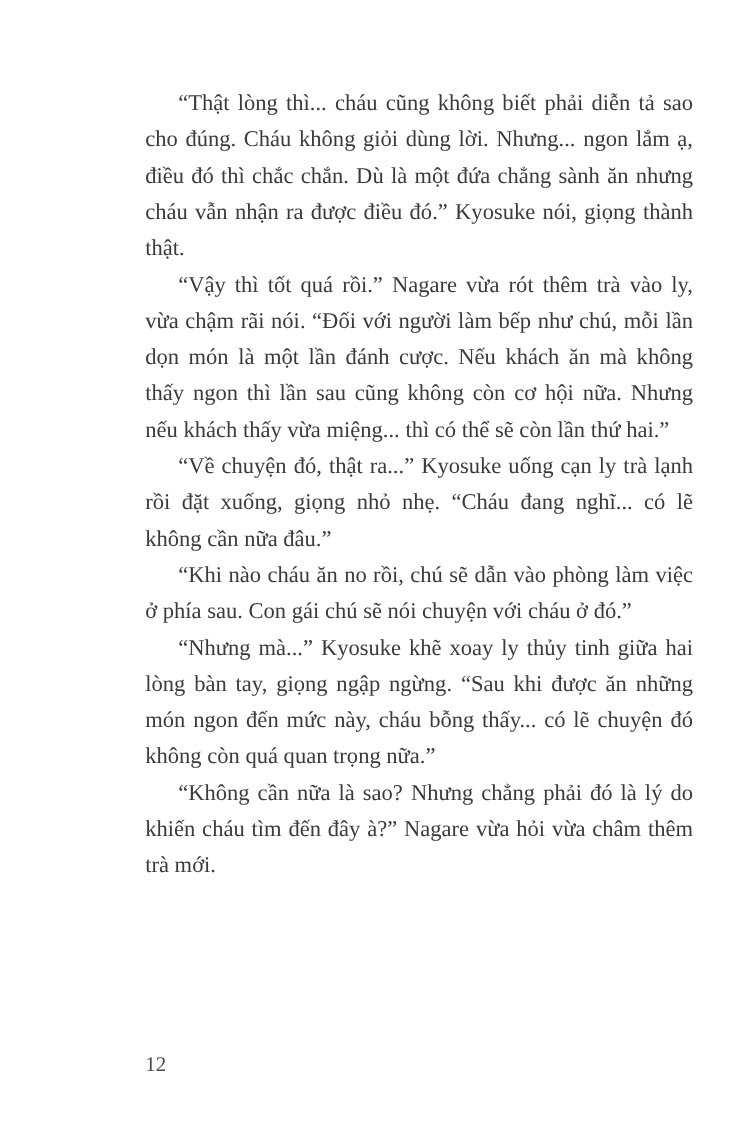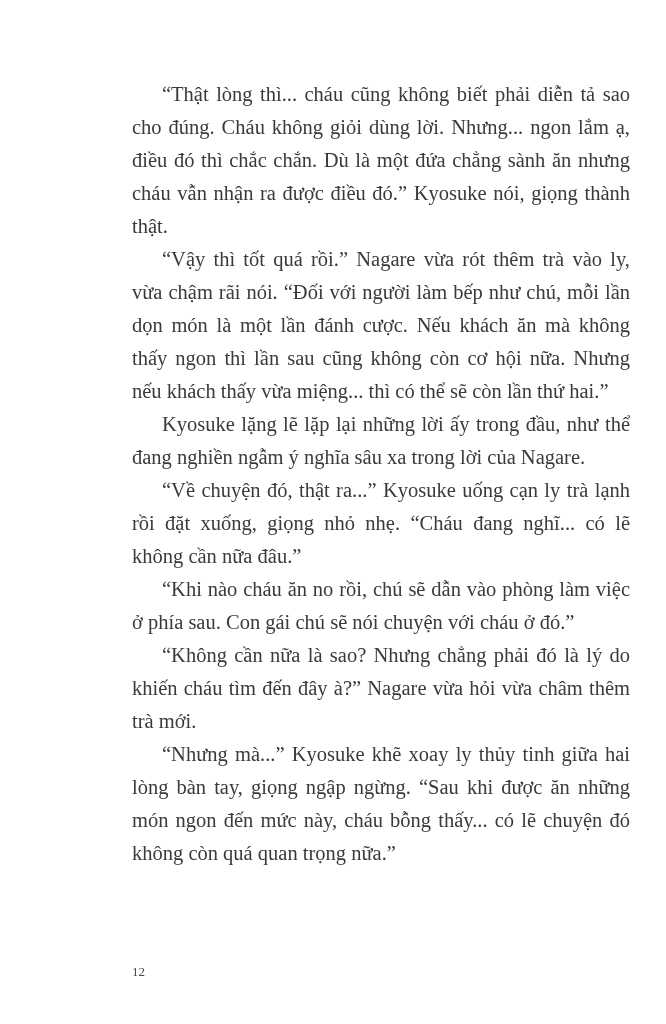--- a/index.html
+++ b/index.html
@@ -28,32 +28,31 @@
   }
   .text-block p {
     margin: 0;
     padding: 0;
     text-indent: 30px;
   }
   .page-number {
     position: absolute;
     left: 84px;
     bottom: 44px;
-    font-size: 13px;
+    font-size: 19px;
     color: #4a4a4a;
     font-family: "Liberation Serif", "DejaVu Serif", serif;
   }
 </style>
 </head>
 <body>
 
 <div class="book-page">
   <div class="text-block">
     <p>“Thật lòng thì... cháu cũng không biết phải diễn tả sao cho đúng. Cháu không giỏi dùng lời. Nhưng... ngon lắm ạ, điều đó thì chắc chắn. Dù là một đứa chẳng sành ăn nhưng cháu vẫn nhận ra được điều đó.” Kyosuke nói, giọng thành thật.</p>
     <p>“Vậy thì tốt quá rồi.” Nagare vừa rót thêm trà vào ly, vừa chậm rãi nói. “Đối với người làm bếp như chú, mỗi lần dọn món là một lần đánh cược. Nếu khách ăn mà không thấy ngon thì lần sau cũng không còn cơ hội nữa. Nhưng nếu khách thấy vừa miệng... thì có thể sẽ còn lần thứ hai.”</p>
-    <p>Kyosuke lặng lẽ lặp lại những lời ấy trong đầu, như thể đang nghiền ngẫm ý nghĩa sâu xa trong lời của Nagare.</p>
     <p>“Về chuyện đó, thật ra...” Kyosuke uống cạn ly trà lạnh rồi đặt xuống, giọng nhỏ nhẹ. “Cháu đang nghĩ... có lẽ không cần nữa đâu.”</p>
     <p>“Khi nào cháu ăn no rồi, chú sẽ dẫn vào phòng làm việc ở phía sau. Con gái chú sẽ nói chuyện với cháu ở đó.”</p>
+    <p>“Nhưng mà...” Kyosuke khẽ xoay ly thủy tinh giữa hai lòng bàn tay, giọng ngập ngừng. “Sau khi được ăn những món ngon đến mức này, cháu bỗng thấy... có lẽ chuyện đó không còn quá quan trọng nữa.”</p>
     <p>“Không cần nữa là sao? Nhưng chẳng phải đó là lý do khiến cháu tìm đến đây à?” Nagare vừa hỏi vừa châm thêm trà mới.</p>
-    <p>“Nhưng mà...” Kyosuke khẽ xoay ly thủy tinh giữa hai lòng bàn tay, giọng ngập ngừng. “Sau khi được ăn những món ngon đến mức này, cháu bỗng thấy... có lẽ chuyện đó không còn quá quan trọng nữa.”</p>
   </div>
   <div class="page-number">12</div>
 </div>
 
 </body></html>

